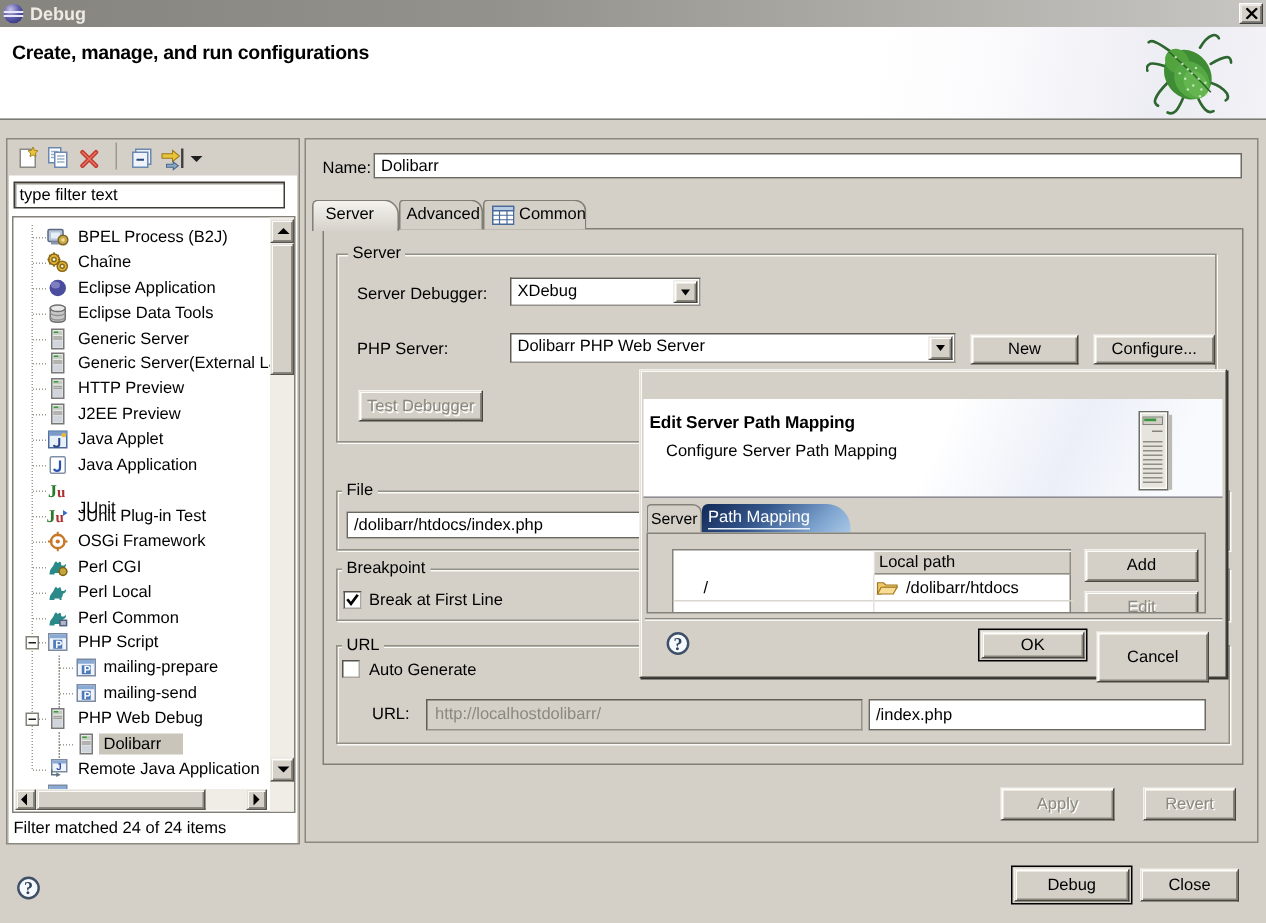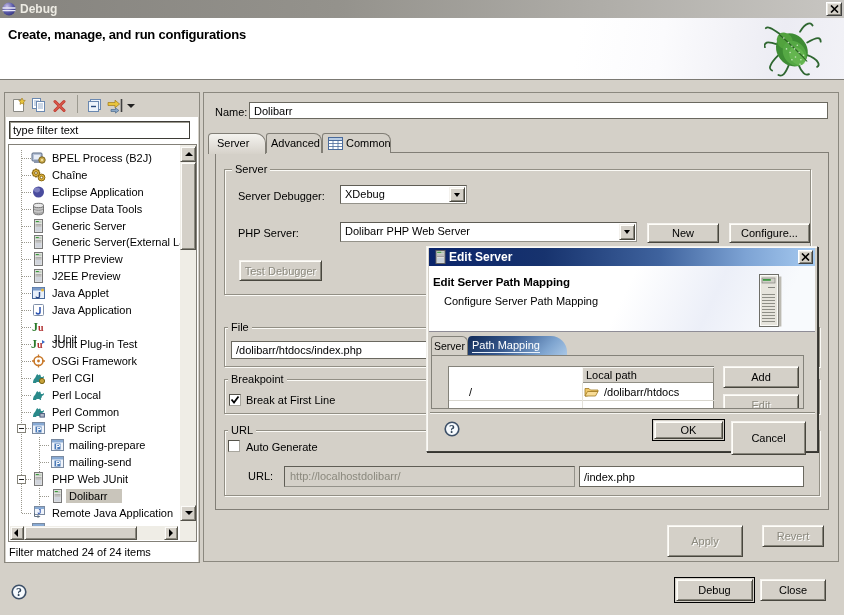--- a/index.html
+++ b/index.html
@@ -277,21 +277,21 @@
 <div class="dot-h" style="left:22px;top:479px;width:9px"></div>
 <div class="minusbox" style="left:17px;top:475px"></div>
 <div class="minusline" style="left:19px;top:479px"></div>
 <div class="ticon" style="left:31px;top:471px"><svg width="15" height="16" viewBox="0 0 15 16">
           <rect x="3.5" y="1.5" width="8" height="13" fill="#e8e8e4" stroke="#787878"></rect>
           <rect x="4.5" y="2.8" width="6" height="2.4" fill="#c0ccc0"></rect>
           <rect x="4.8" y="3" width="3" height="1" fill="#3a9a3a"></rect>
           <rect x="4.5" y="9" width="6" height="4.6" fill="#d0d4dc"></rect>
           <path d="M4.5 6.7h6M4.5 8h6" stroke="#a0a0a0"></path>
         </svg></div>
-<div class="tlabel" style="left:52px;top:472px">PHP Web JUnit</div>
+<div class="tlabel" style="left:52px;top:472px">PHP Web Debug</div>
 <div class="dot-h" style="left:40px;top:496px;width:9px"></div>
 <div style="position:absolute;left:66px;top:489px;width:56px;height:14px;background:#c9c5bb"></div>
 <div class="ticon" style="left:50px;top:488px"><svg width="15" height="16" viewBox="0 0 15 16">
           <rect x="3.5" y="1.5" width="8" height="13" fill="#e8e8e4" stroke="#787878"></rect>
           <rect x="4.5" y="2.8" width="6" height="2.4" fill="#c0ccc0"></rect>
           <rect x="4.8" y="3" width="3" height="1" fill="#3a9a3a"></rect>
           <rect x="4.5" y="9" width="6" height="4.6" fill="#d0d4dc"></rect>
           <path d="M4.5 6.7h6M4.5 8h6" stroke="#a0a0a0"></path>
         </svg></div>
 <div class="tlabel" style="left:69px;top:489px">Dolibarr</div>
@@ -373,49 +373,34 @@
 <div class="lbl" style="left:246px;top:394px">Break at First Line</div>
 
 <div class="fs abs" style="left:224px;top:430px;width:596px;height:66px"></div>
 <div class="legend" style="left:228px;top:425px">URL</div>
 <div class="check" style="left:228px;top:440px"></div>
 <div class="lbl" style="left:246px;top:441px">Auto Generate</div>
 <div class="lbl" style="left:248px;top:470px">URL:</div>
 <div class="abs" style="left:284px;top:466px;width:291px;height:21px;background:#d4d0c8;border:1px solid;border-color:#5f5d55 #94928a #94928a #5f5d55;color:#8b897e;font-size:11px;line-height:18px;padding-left:5px">http://localhostdolibarr/</div>
 <div class="inp abs" style="left:579px;top:466px;width:225px;height:21px;line-height:18px">/index.php</div>
 
-<div class="raised btn btn-dis abs" style="left:667px;top:525px;width:76px;height:32px">Apply</div>
+<div class="raised btn btn-dis abs" style="left:667px;top:525px;width:76px;height:22px">Apply</div>
 <div class="raised btn btn-dis abs" style="left:762px;top:525px;width:62px;height:22px">Revert</div>
 
 <div class="abs" style="left:11px;top:584px"><svg width="16" height="16" viewBox="0 0 16 16">
       <circle cx="8" cy="8" r="6.8" fill="#f6fafe" stroke="#3d5068" stroke-width="1.6"></circle>
       <text x="8" y="12.2" text-anchor="middle" font-family="Liberation Serif" font-size="12" font-weight="bold" fill="#2e4258">?</text>
     </svg></div>
 <div class="abs" style="left:674px;top:577px;width:81px;height:26px;border:1px solid #000;background:#d4d0c8">
   <div class="raised btn abs" style="left:1px;top:1px;width:77px;height:22px">Debug</div>
 </div>
 <div class="raised btn abs" style="left:760px;top:579px;width:66px;height:22px">Close</div>
 
 <div class="abs" style="left:426px;top:246px;width:392px;height:206px;background:#d4d0c8;border:1px solid;border-color:#f2f1ec #403f3a #403f3a #f2f1ec;box-shadow:1px 1px 0 #35342f,inset 1px 1px 0 #fbfaf7">
 
-  <div class="abs" style="left:2px;top:1px;width:386px;height:18px;background:linear-gradient(90deg,#0a246a 0%,#17336e 30%,#3f639e 60%,#7da3d4 82%,#a6caf0 100%)">
-    <div class="abs" style="left:5px;top:2px"><svg width="13" height="14" viewBox="0 0 13 14">
-          <rect x="2" y="0.5" width="9" height="13" fill="#e0e0dc" stroke="#606060"></rect>
-          <rect x="3" y="1.5" width="7" height="2" fill="#b0c0b0"></rect>
-          <rect x="3.2" y="1.8" width="4" height="1" fill="#3a9a3a"></rect>
-          <rect x="3" y="8" width="7" height="4.6" fill="#c8d0d8"></rect>
-          <path d="M3 5h7M3 6.5h7" stroke="#a0a0a0"></path>
-        </svg></div>
-    <div class="abs" style="left:20px;top:2px;font-weight:bold;font-size:12px;color:#fff">Edit Server</div>
-    <div class="xbtn" style="left:369px;top:2px;width:15px;height:14px">
-        <svg width="9" height="8" viewBox="0 0 9 8">
-          <path d="M1 0.5 L8 7.5 M8 0.5 L1 7.5" stroke="#000" stroke-width="1.6"></path>
-        </svg>
-      </div>
-  </div>
 
   <div class="abs" style="left:2px;top:19px;width:386px;height:66px;background:linear-gradient(115deg,#fff 50%,#eceff8 72%,#f8fafd 90%);border-bottom:1px solid #8e8c96">
     <div class="abs" style="left:4px;top:10px;font-weight:bold;font-size:11.5px;letter-spacing:-0.1px">Edit Server Path Mapping</div>
     <div class="abs" style="left:15px;top:29px;font-size:11px">Configure Server Path Mapping</div>
     <div class="abs" style="left:329px;top:7px"><svg width="24" height="56" viewBox="0 0 24 56">
           <rect x="1.5" y="1.5" width="19" height="52" fill="#e6e4dc" stroke="#6e6e68"></rect>
           <rect x="2.5" y="2.5" width="17" height="50" fill="none" stroke="#fbfbf8"></rect>
           <rect x="4" y="5" width="13" height="5" fill="#d0cec6" stroke="#84847e" stroke-width="0.7"></rect>
           <rect x="4.8" y="6" width="8" height="1.8" fill="#3c9840"></rect>
           <path d="M10 14.5h7" stroke="#84847e"></path>

